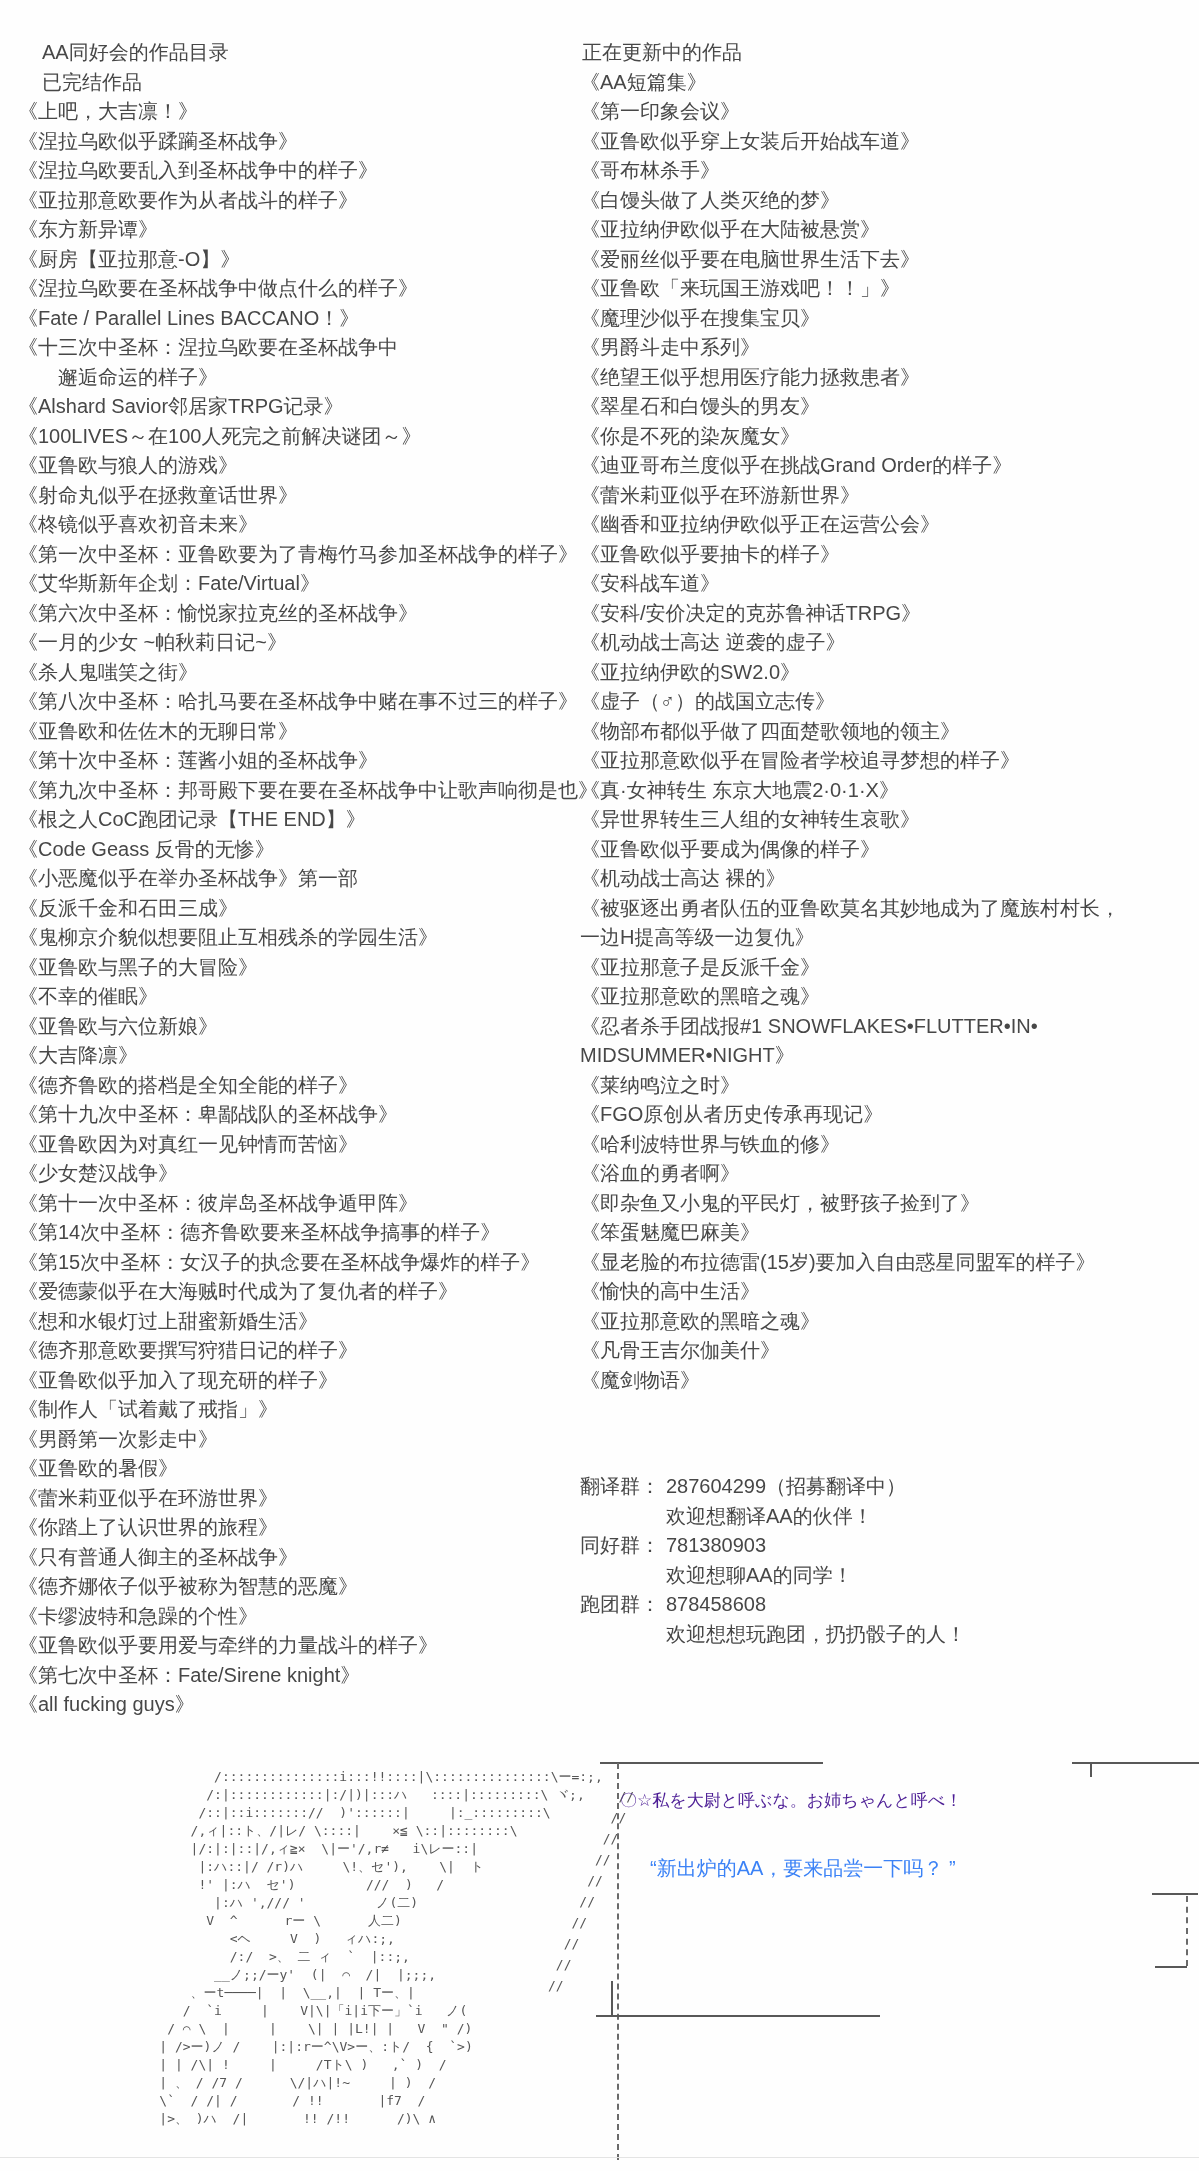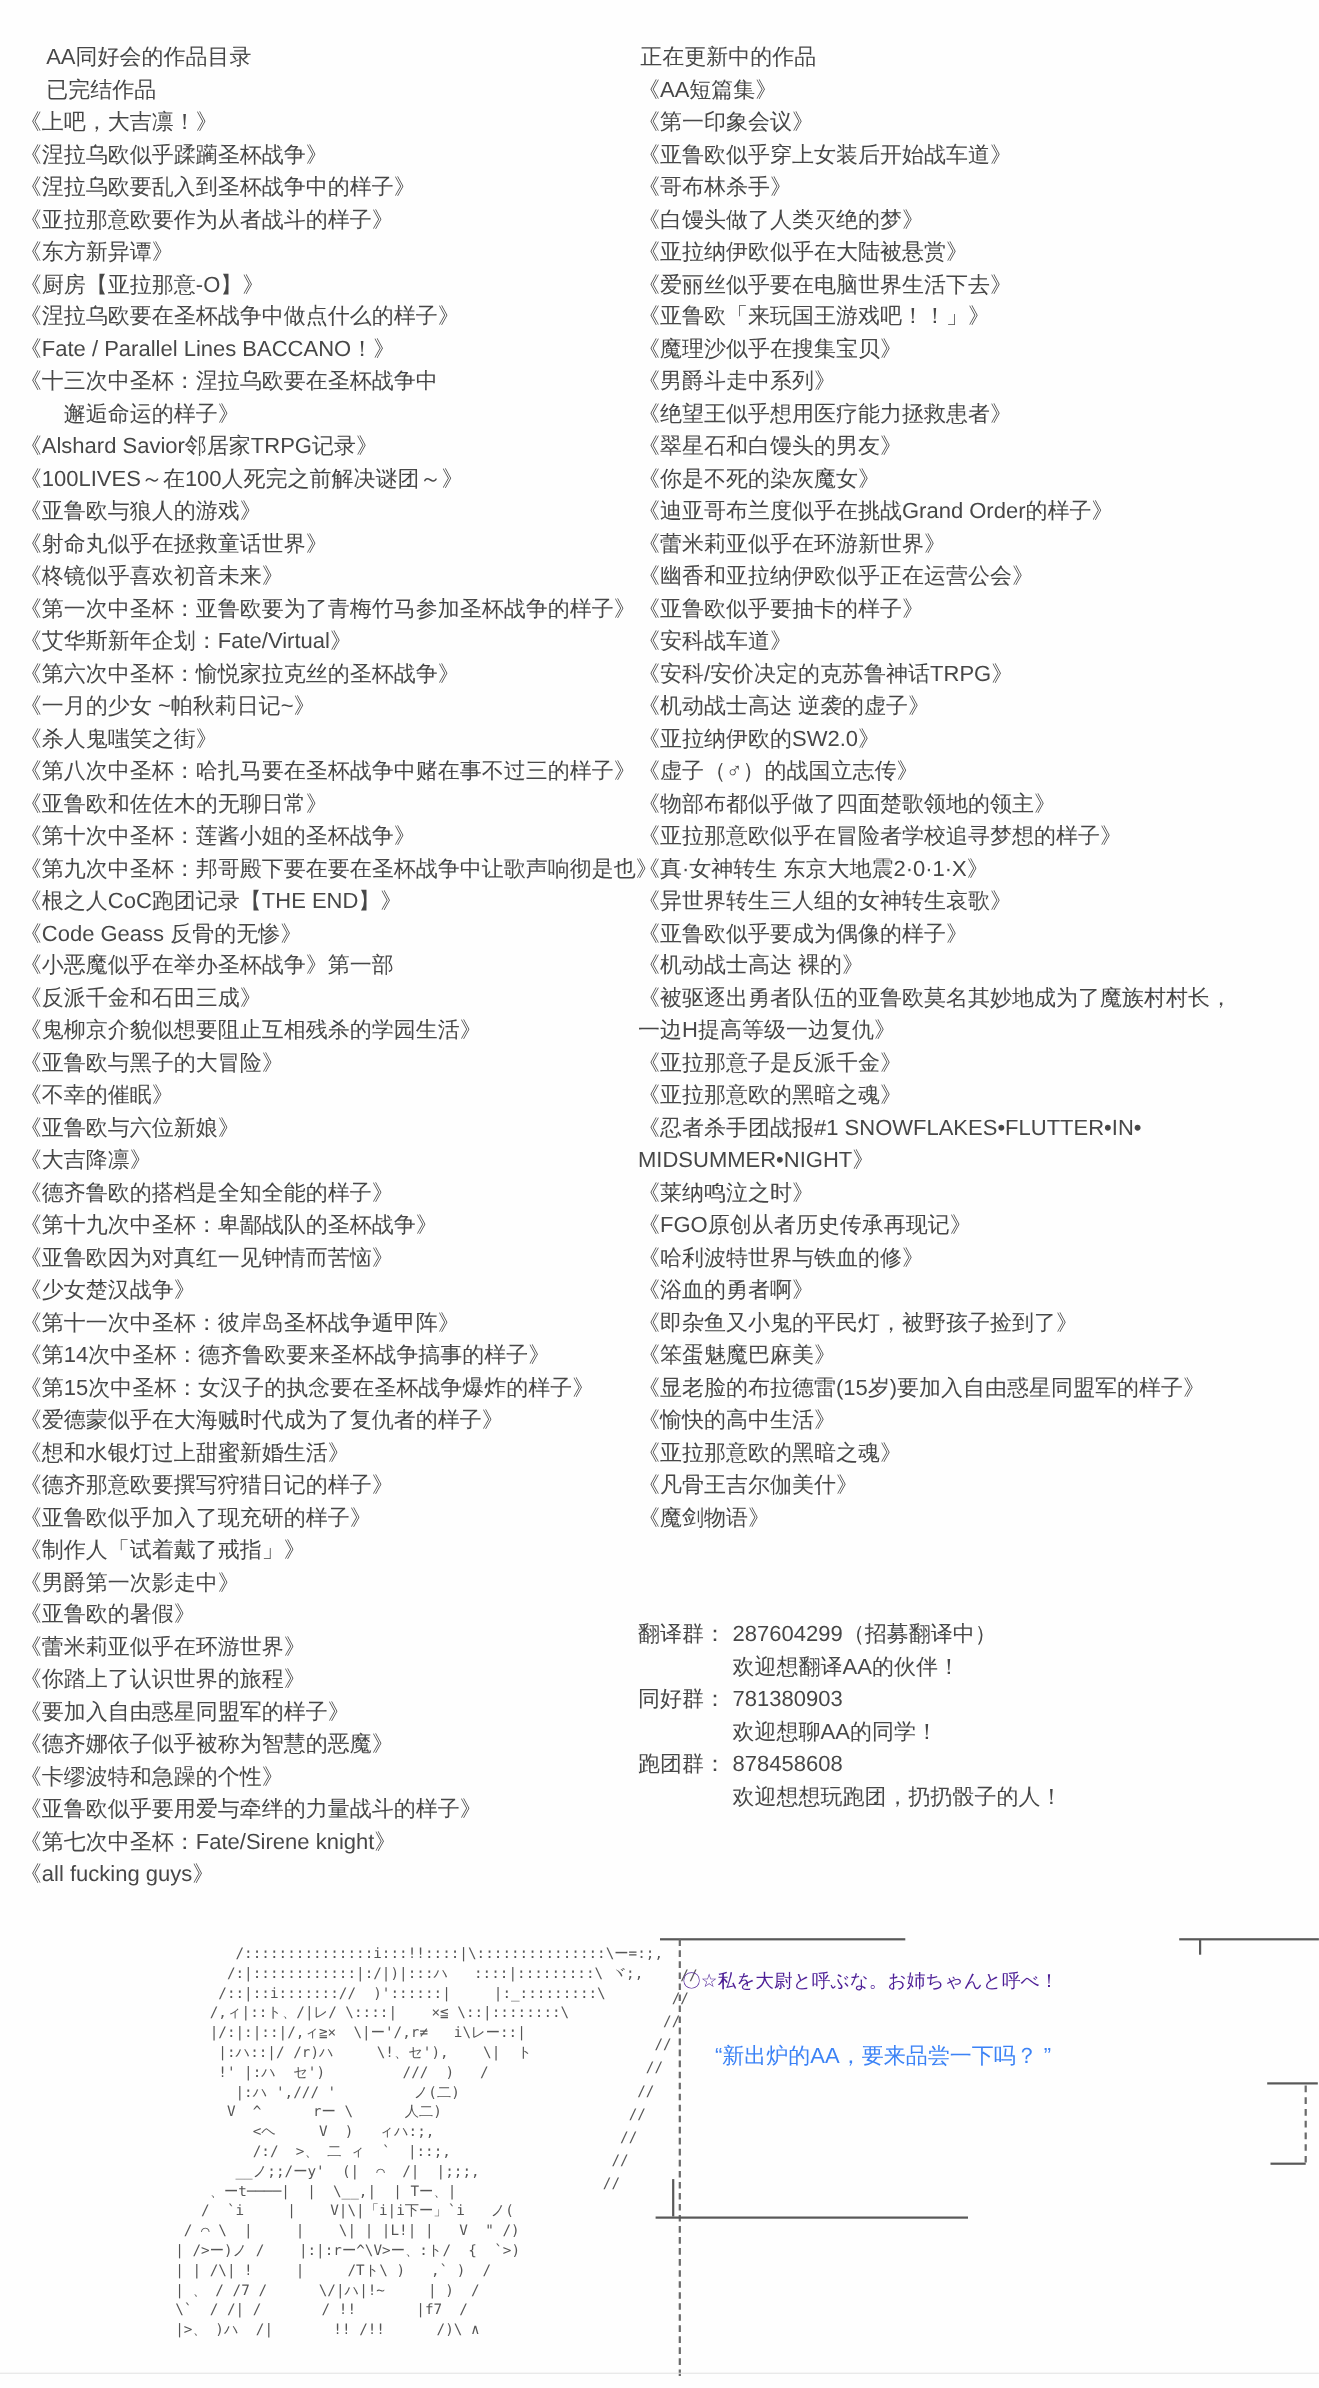--- a/index.html
+++ b/index.html
@@ -101,21 +101,21 @@
       <div class="line">《第15次中圣杯：女汉子的执念要在圣杯战争爆炸的样子》</div>
       <div class="line">《爱德蒙似乎在大海贼时代成为了复仇者的样子》</div>
       <div class="line">《想和水银灯过上甜蜜新婚生活》</div>
       <div class="line">《德齐那意欧要撰写狩猎日记的样子》</div>
       <div class="line">《亚鲁欧似乎加入了现充研的样子》</div>
       <div class="line">《制作人「试着戴了戒指」》</div>
       <div class="line">《男爵第一次影走中》</div>
       <div class="line">《亚鲁欧的暑假》</div>
       <div class="line">《蕾米莉亚似乎在环游世界》</div>
       <div class="line">《你踏上了认识世界的旅程》</div>
-      <div class="line">《要加入自由惑星同盟军的样子》</div>
+      <div class="line">《只有普通人御主的圣杯战争》</div>
       <div class="line">《德齐娜依子似乎被称为智慧的恶魔》</div>
       <div class="line">《卡缪波特和急躁的个性》</div>
       <div class="line">《亚鲁欧似乎要用爱与牵绊的力量战斗的样子》</div>
       <div class="line">《第七次中圣杯：Fate/Sirene knight》</div>
       <div class="line">《all fucking guys》</div>
     </div>
 </section>
 
 <section class="col col-right">
   <div class="line header">正在更新中的作品</div>

